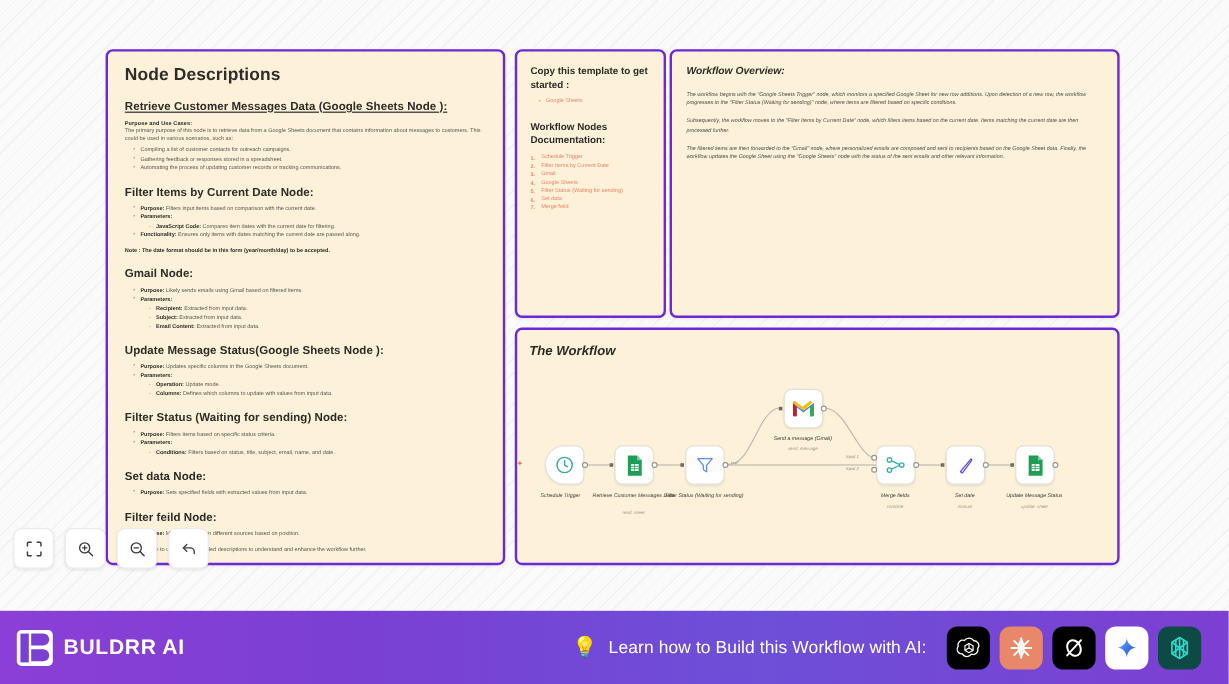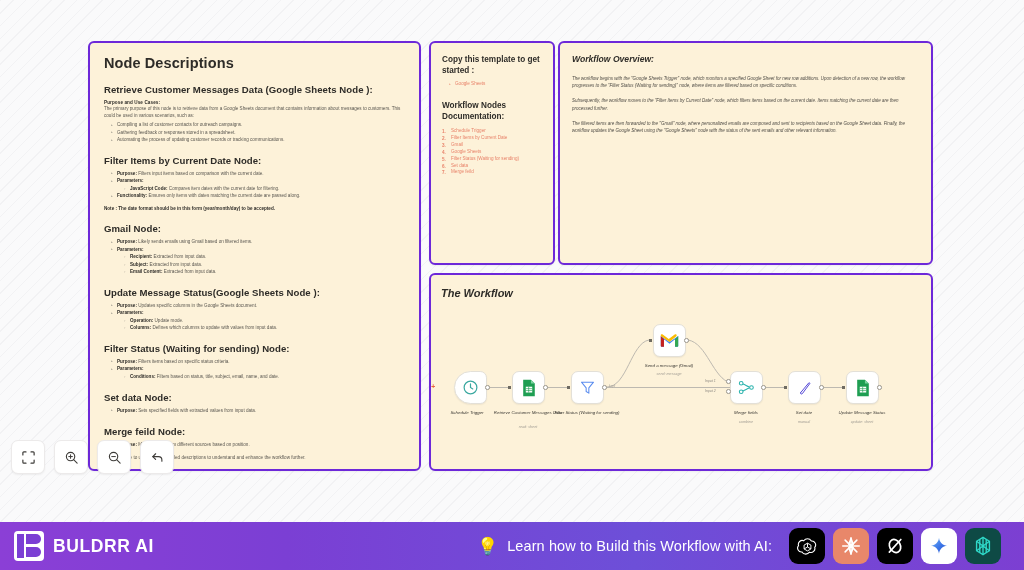--- a/index.html
+++ b/index.html
@@ -62,21 +62,21 @@
 
   
   .h-main {
     font-size: 14.5px; font-weight: bold; color: #2e2c28;
     letter-spacing: .1px; margin-bottom: 13px;
   }
   .h-sec {
     font-size: 9.6px; font-weight: bold; color: #2e2c28;
     margin: 11px 0 5px 0; letter-spacing: .05px;
   }
-  .h-sec.first { margin-top: 2px; }
+  .h-sec.first { margin-top: 2px; text-decoration: underline; }
   .p-lbl {
     font-size: 4.6px; font-weight: bold; color: #2e2c28;
     margin-bottom: 1px; letter-spacing: .1px;
   }
   .p-body {
     font-size: 4.6px; color: #5a5750; line-height: 1.45;
     margin-bottom: 3px;
   }
   .note {
     font-size: 4.6px; color: #2e2c28; font-weight: bold;
@@ -200,21 +200,21 @@
   .tb-btn {
     width: 34px; height: 34px; background: #fff;
     border: 1px solid #eceaea; border-radius: 7px;
     display: flex; align-items: center; justify-content: center;
     box-shadow: 0 1px 2px rgba(0,0,0,.06); cursor: pointer;
   }
 
   
   #bottombar {
     position: absolute; left: 0; bottom: 0;
-    width: 1024px; height: 48px;
+    width: 1024px; height: 61px;
     background: linear-gradient(90deg, #8b3fd6 0%, #7b3fd4 28%, #6d4fd8 62%, #7c3fd2 100%);
     display: flex; align-items: center;
   }
   #brand {
     display: flex; align-items: center; gap: 9px;
     margin-left: 14px;
   }
   #brand-logo {
     width: 30px; height: 30px; background: #ffffff;
     border-radius: 4px; position: relative; overflow: hidden;
@@ -313,21 +313,21 @@
           <li><span class="bold">Conditions:</span> <span>Filters based on status, title, subject, email, name, and date.</span></li>
         </ul>
       </li>
     </ul>
 
     <div class="h-sec">Set data Node:</div>
     <ul class="bl">
       <li><span class="bold">Purpose:</span> <span>Sets specified fields with extracted values from input data.</span></li>
     </ul>
 
-    <div class="h-sec">Merge feild Node:</div>
+    <div class="h-sec">Filter feild Node:</div>
     <ul class="bl">
       <li><span class="bold">Purpose:</span> <span>Merges fields from different sources based on position.</span></li>
     </ul>
 
     <div class="outro">Feel free to utilize these detailed descriptions to understand and enhance the workflow further.</div>
   </div>
 
   <div class="card" id="card-copy">
     <div class="h-copy">Copy this template to get started :</div>
     <ul class="linklist">

